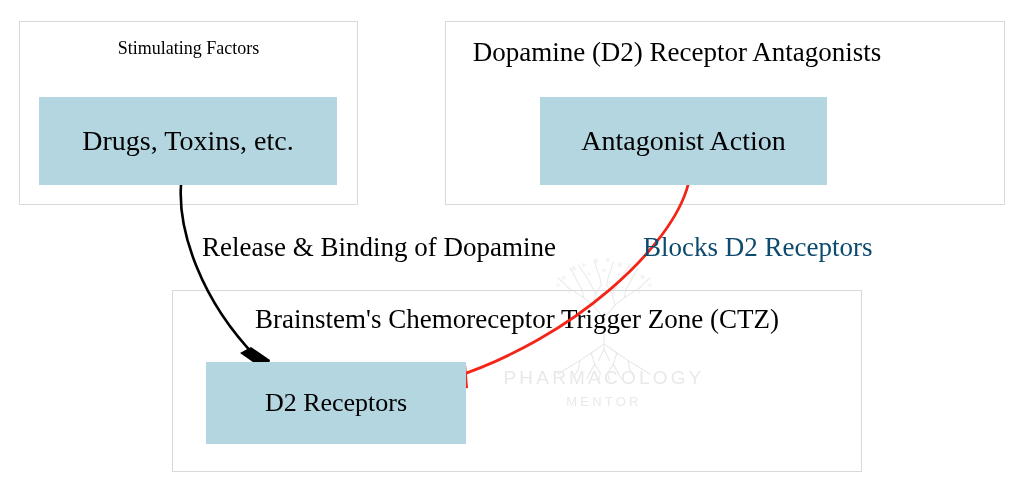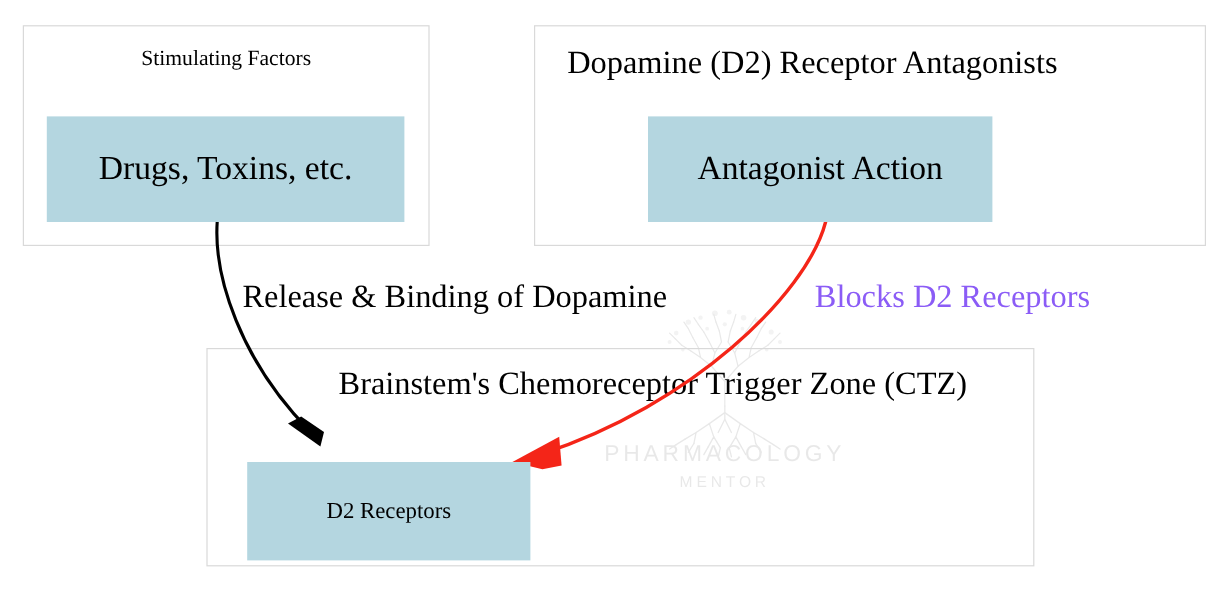--- a/index.html
+++ b/index.html
@@ -43,48 +43,47 @@
     left: 19px; top: 39px; width: 339px;
     font-size: 18px;
   }
   #title-antagonists {
     left: 445px; top: 39px; width: 464px;
     font-size: 27px;
   }
   #title-ctz {
     left: 172px; top: 306px; width: 690px;
     font-size: 27px;
-    margin-left: 27px;
   }
 
   
   .node {
     position: absolute;
     box-sizing: border-box;
     background: #b4d6e0;
     display: flex;
     align-items: center;
     justify-content: center;
     color: #000000;
     line-height: 1;
   }
   #node-drugs      { left: 39px;  top: 97px;  width: 298px; height: 88px;  font-size: 28px; }
   #node-antagonist { left: 540px; top: 97px;  width: 287px; height: 88px;  font-size: 28px; }
-  #node-d2         { left: 206px; top: 385px; width: 236px; height: 82px;  font-size: 19px; }
+  #node-d2         { left: 206px; top: 362px; width: 260px; height: 82px;  font-size: 26px; }
 
   
   .edge-label {
     position: absolute;
     white-space: nowrap;
     line-height: 1;
     font-size: 27px;
     margin-left: 16px;
   }
   #label-release { left: 186px; top: 234px; color: #000000; }
-  #label-blocks  { left: 663px; top: 234px; color: #8b5cf6; }
+  #label-blocks  { left: 627px; top: 234px; color: #0c4a6e; }
 
   
   #edges-svg, #watermark-svg {
     position: absolute;
     left: 0;
     top: 0;
     width: 1024px;
     height: 498px;
     pointer-events: none;
   }

